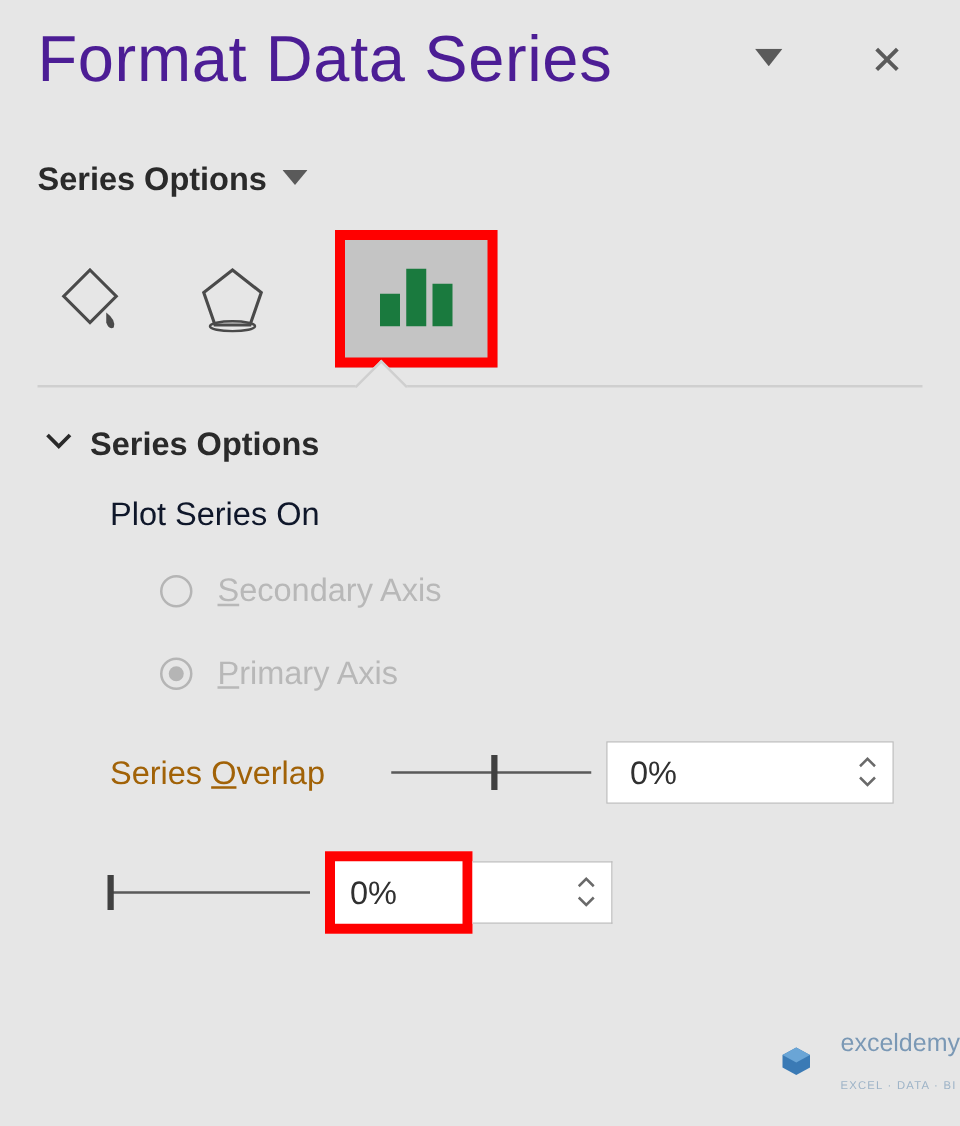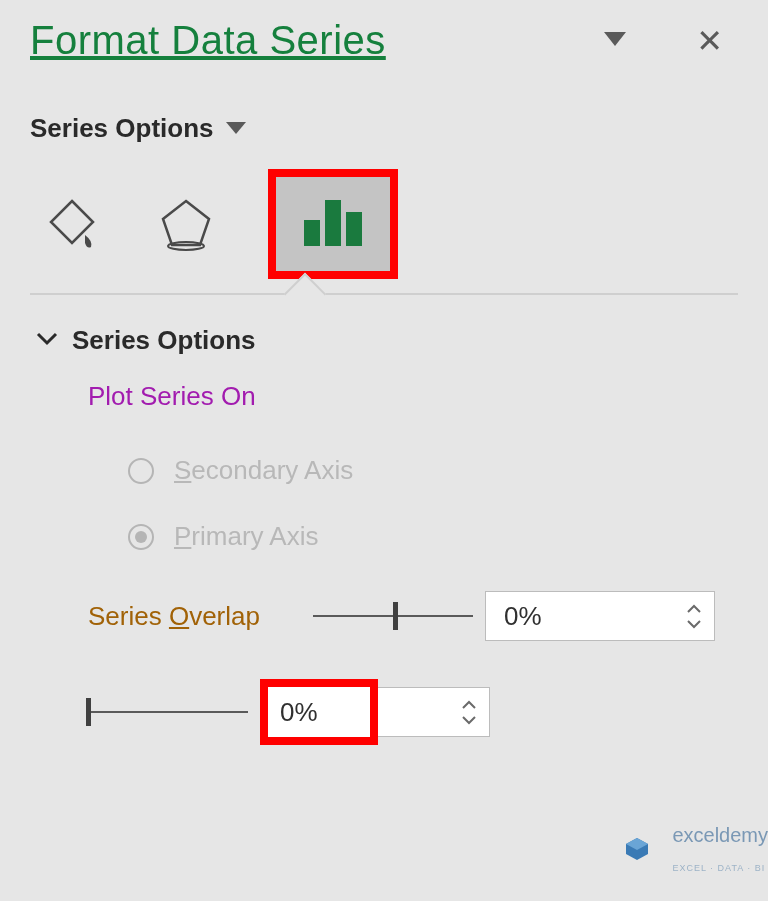--- a/index.html
+++ b/index.html
@@ -13,25 +13,24 @@
   .panel {
     padding: 18px 30px 0 30px;
   }
   .title-row {
     display: flex;
     align-items: center;
     justify-content: space-between;
     margin-bottom: 50px;
   }
   .title {
-    font-size: 40px;
+    font-size: 52px;
     font-weight: 300;
-    color: #15803d;
+    color: #4c1d95;
     letter-spacing: 0.5px;
-    text-decoration: underline;
   }
   .title-actions {
     display: flex;
     align-items: center;
     gap: 70px;
     padding-right: 15px;
   }
   .dropdown-caret {
     color: #5a5a5a;
   }
@@ -114,22 +113,22 @@
   .expander-label {
     font-size: 26px;
     font-weight: 600;
     color: #2a2a2a;
   }
   .sub-section {
     padding-left: 58px;
   }
   .sub-heading {
     font-size: 26px;
-    color: #a21caf;
-    margin-bottom: 43px;
+    color: #0f172a;
+    margin-bottom: 30px;
   }
   .radio-group {
     padding-left: 40px;
     margin-bottom: 35px;
   }
   .radio-row {
     display: flex;
     align-items: center;
     gap: 20px;
     margin-bottom: 35px;

